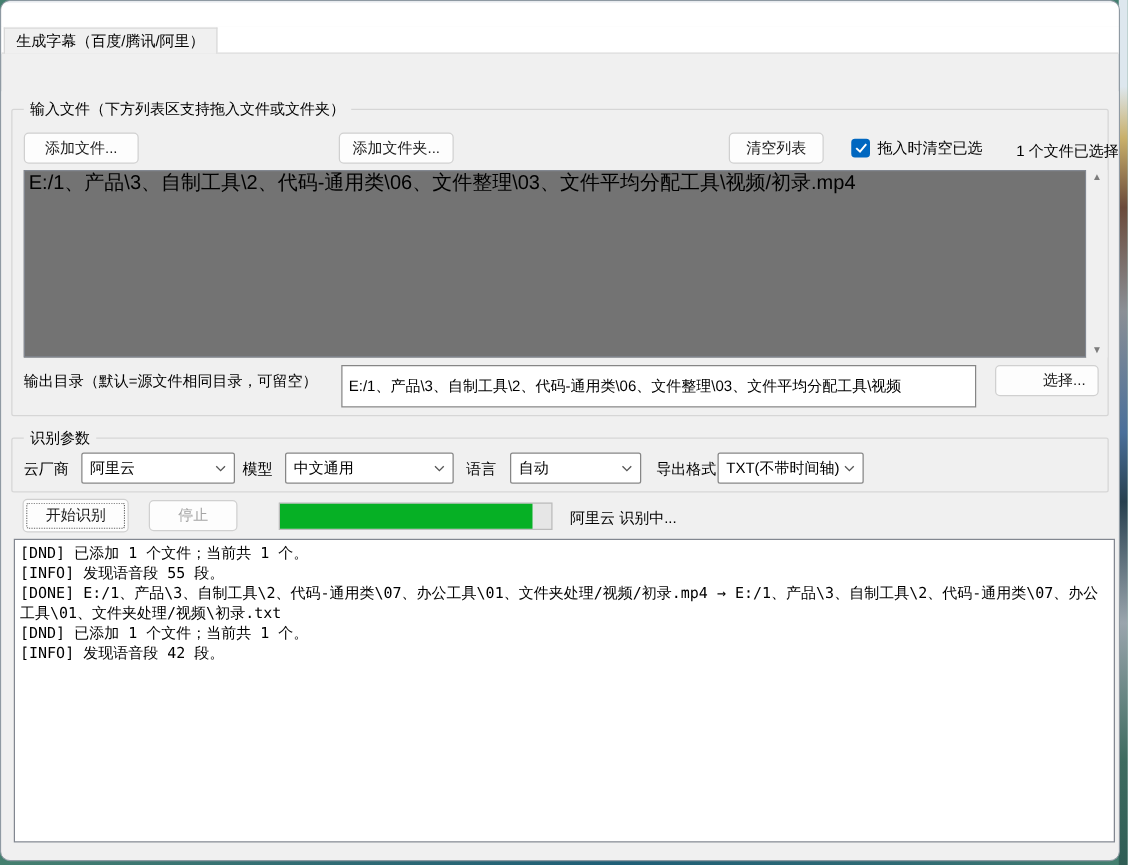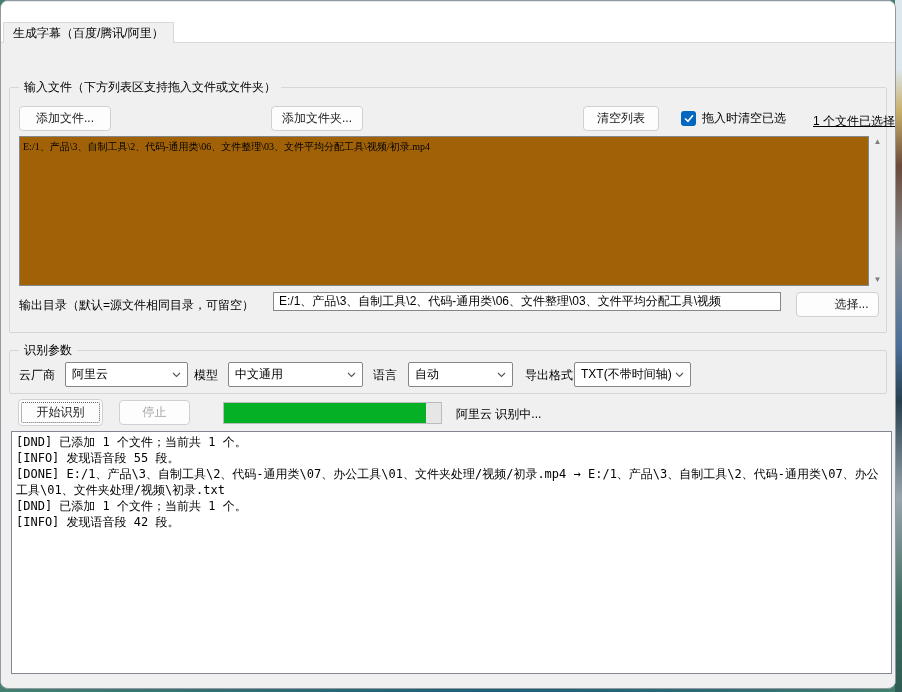--- a/index.html
+++ b/index.html
@@ -39,21 +39,21 @@
     font-size:12px; color:#1a1a1a; display:flex; align-items:center; justify-content:center; }
   .btn.disabled { color:#a5a5a5; }
   .focus-ring { position:absolute; inset:2px; border:1px dotted #666; border-radius:2px; pointer-events:none; }
 
   .checkbox-row { position:absolute; display:flex; align-items:center; font-size:12px; }
   .checkbox { width:15px; height:15px; border-radius:3px; background:#0067c0; display:flex; align-items:center; justify-content:center; margin-right:6px; flex:none; }
 
   .status-text { position:absolute; font-size:12px; color:#000; white-space:nowrap; }
 
   .list-wrap { position:absolute; left:18px; top:63px; width:867px; height:150px; display:flex; }
-  .listbox { flex:1; background:#a16207; border:1px solid #828790; font-size:10px; padding:2px 3px; overflow:hidden;font-family:Liberation Serif, serif; }
+  .listbox { flex:1; background:#737373; border:1px solid #828790; font-size:16px; padding:2px 3px; overflow:hidden; }
   .list-item { line-height:16px; white-space:nowrap; }
   .vscroll { width:17px; background:#f0f0f0; display:flex; flex-direction:column; justify-content:space-between; align-items:center; padding:2px 0; }
   .scroll-arrow { font-size:8px; color:#7c7c7c; line-height:8px; }
 
   .field-label { position:absolute; font-size:12px; color:#000; white-space:nowrap; }
   .entry { position:absolute; background:#fff; border:1px solid #868686; font-size:12px;
     display:flex; align-items:center; padding:0 5px; white-space:nowrap; overflow:hidden; }
   .combo { position:absolute; background:#fff; border:1px solid #868686; border-radius:2px; font-size:12px;
     display:flex; align-items:center; padding:0 6px; }
   .combo .chev { margin-left:auto; flex:none; display:flex; }
@@ -94,34 +94,34 @@
     <div class="btn" style="left:582px; top:33px; width:76px; height:25px;">清空列表</div>
 
     <div class="checkbox-row" style="left:680px; top:37px;">
       <span class="checkbox">
         <svg width="10" height="9" viewBox="0 0 10 9">
             <polyline points="1,4.5 4,7.3 9,1.3" stroke="#fff" stroke-width="1.6" fill="none"></polyline>
           </svg>
       </span>
       <span>拖入时清空已选</span>
     </div>
-    <span class="status-text" style="left:812px; top:40px;text-decoration:underline;">1 个文件已选择</span>
+    <span class="status-text" style="left:812px; top:40px;">1 个文件已选择</span>
 
     <div class="list-wrap">
       <div class="listbox">
         <div class="list-item">E:/1、产品\3、自制工具\2、代码-通用类\06、文件整理\03、文件平均分配工具\视频/初录.mp4</div>
       </div>
       <div class="vscroll">
         <span class="scroll-arrow">▲</span>
         <span class="scroll-arrow">▼</span>
       </div>
     </div>
 
     <span class="field-label" style="left:18px; top:224px;">输出目录（默认=源文件相同目录，可留空）</span>
-    <div class="entry" style="left:272px; top:219px; width:508px; height:19px;">E:/1、产品\3、自制工具\2、代码-通用类\06、文件整理\03、文件平均分配工具\视频</div>
+    <div class="entry" style="left:272px; top:219px; width:508px; height:34px;">E:/1、产品\3、自制工具\2、代码-通用类\06、文件整理\03、文件平均分配工具\视频</div>
     <div class="btn" style="left:795px; top:219px; width:83px; height:25px;padding-left:28px;">选择...</div>
 
     <div class="group" style="left:8px; top:277px; width:878px; height:44px;">
       <span class="group-label">识别参数</span>
     </div>
 
     <span class="field-label" style="left:18px; top:294px;">云厂商</span>
     <div class="combo" style="left:64px; top:289px; width:123px; height:25px;">
       <span>阿里云</span>
       <span class="chev">

